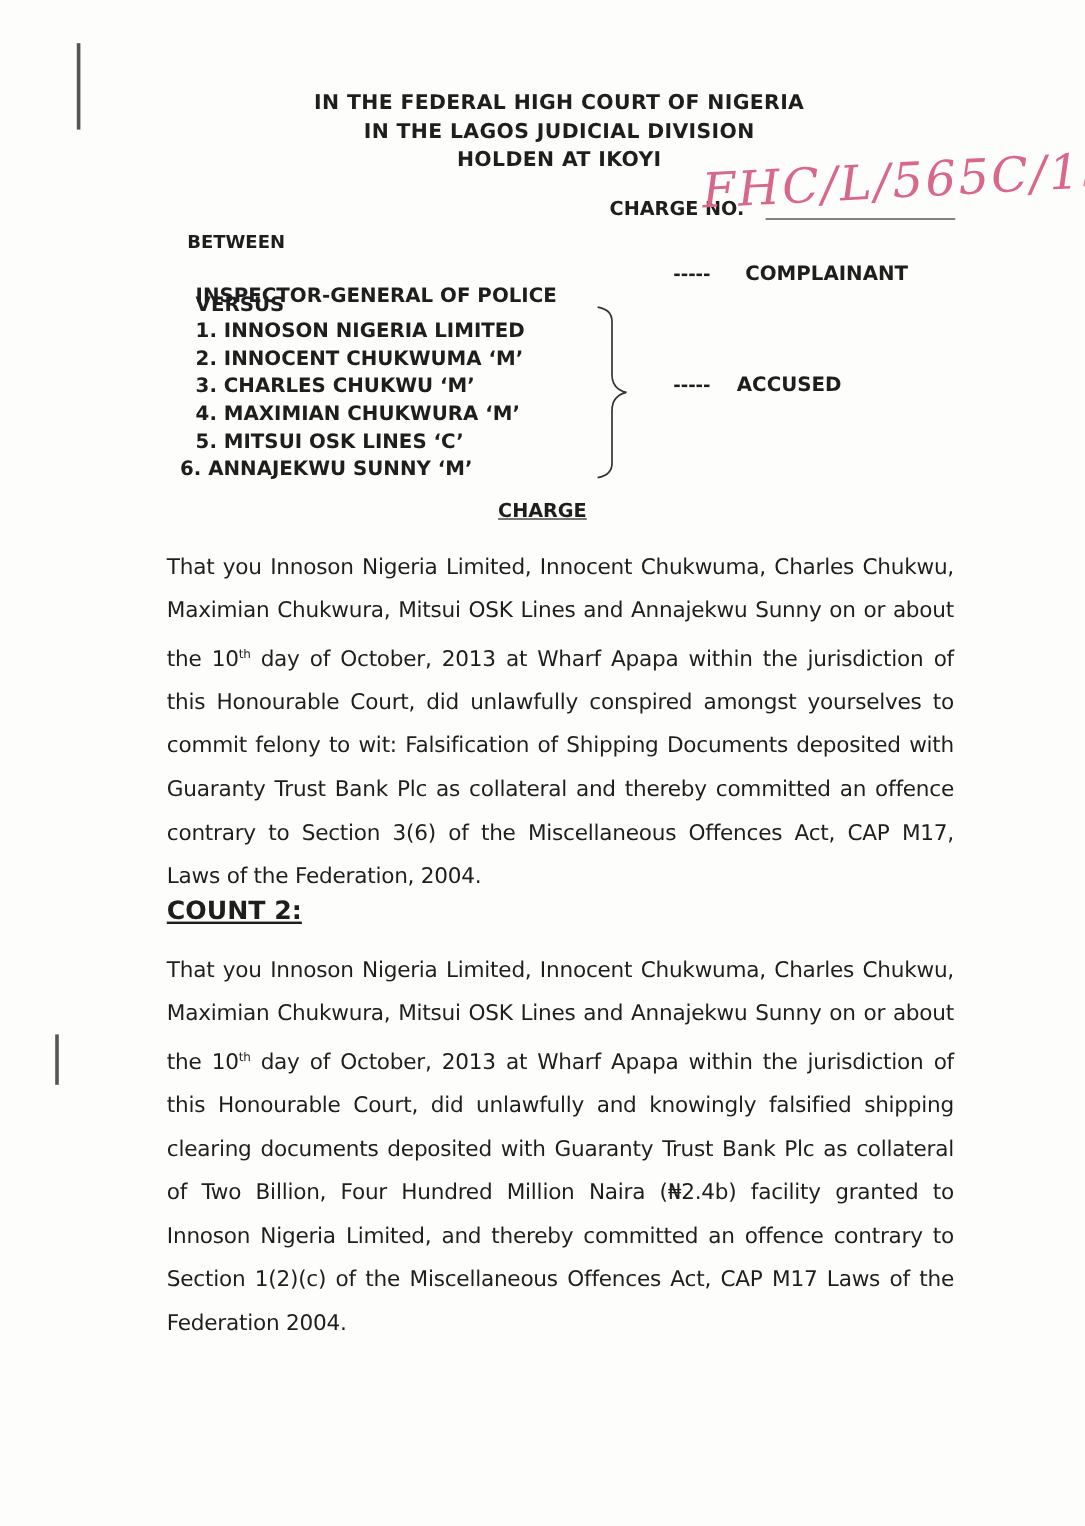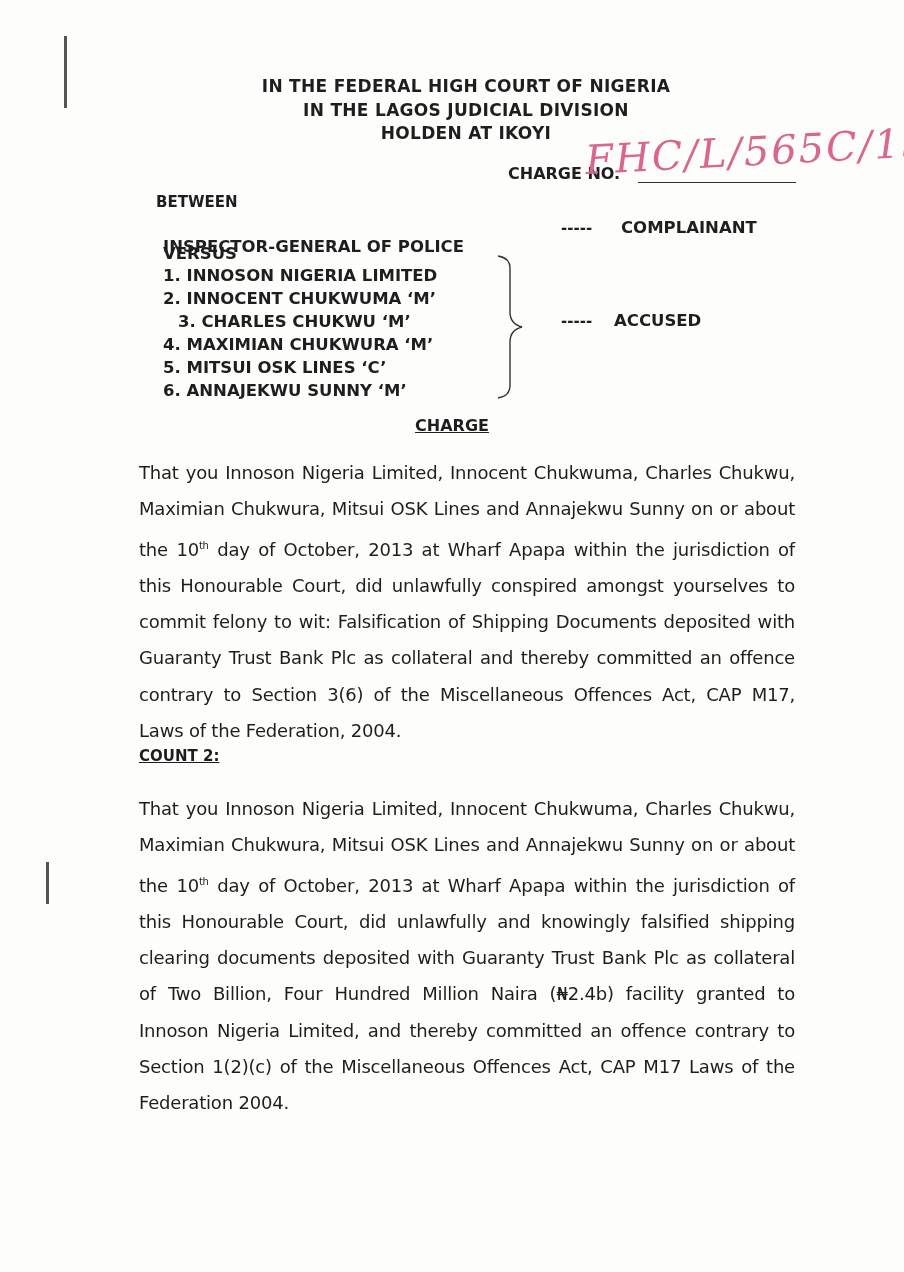--- a/index.html
+++ b/index.html
@@ -16,21 +16,21 @@
   .handwritten { position: absolute; left: 585px; top: 128px; font-family: "DejaVu Serif", serif; font-style: italic; color: #d9668c; font-size: 40px; letter-spacing: 2px; transform: rotate(-3deg); }
   .between { position: absolute; left: 156px; top: 193px; font-weight: bold; font-size: 15px; }
   .party { position: absolute; font-weight: bold; font-size: 16.5px; }
   .dash { position: absolute; font-weight: bold; font-size: 15px; }
   .role { position: absolute; font-weight: bold; font-size: 16.5px; }
   .brace { position: absolute; left: 496px; top: 254px; width: 30px; height: 146px; }
   .title { position: absolute; left: 0; width: 904px; text-align: center; top: 416px; font-weight: bold; font-size: 16px; text-decoration: underline; }
   .para { position: absolute; left: 139px; width: 656px; font-size: 18px; line-height: 36.3px; text-align: justify; font-family: "DejaVu Sans", sans-serif; letter-spacing: -0.2px; }
   .p1 { top: 455px; }
   .p2 { top: 791px; }
-  .count { position: absolute; left: 139px; top: 747px; font-weight: bold; font-size: 15px; text-decoration: underline; }
+  .count { position: absolute; left: 139px; top: 747px; font-weight: bold; font-size: 21px; text-decoration: underline; }
   sup { font-size: 10px; }
   .speck { position: absolute; background: #555; }
 </style>
 </head>
 <body>
 
 <div class="speck" style="left:64px;top:36px;width:3px;height:72px;"></div>
 <div class="speck" style="left:46px;top:862px;width:3px;height:42px;"></div>
 
 <div class="hdr h1">IN THE FEDERAL HIGH COURT OF NIGERIA</div>
@@ -42,24 +42,24 @@
 <div class="handwritten">FHC/L/565C/15</div>
 
 <div class="between">BETWEEN</div>
 <div class="party" style="left:163px;top:218px;margin-top:19px;">INSPECTOR-GENERAL OF POLICE</div>
 <div class="dash" style="left:561px;top:219px;">-----</div>
 <div class="role" style="left:621px;top:218px;">COMPLAINANT</div>
 <div class="party" style="left:163px;top:244px;">VERSUS</div>
 
 <div class="party" style="left:163px;top:266px;">1. INNOSON NIGERIA LIMITED</div>
 <div class="party" style="left:163px;top:289px;">2. INNOCENT CHUKWUMA ‘M’</div>
-<div class="party" style="left:178px;top:312px;">3. CHARLES CHUKWU ‘M’</div>
+<div class="party" style="left:163px;top:312px;">3. CHARLES CHUKWU ‘M’</div>
 <div class="party" style="left:163px;top:335px;">4. MAXIMIAN CHUKWURA ‘M’</div>
 <div class="party" style="left:163px;top:358px;text-align:right;">5. MITSUI OSK LINES ‘C’</div>
-<div class="party" style="left:163px;top:381px;text-align:right;">6. ANNAJEKWU SUNNY ‘M’</div>
+<div class="party" style="left:150px;top:381px;text-align:right;">6. ANNAJEKWU SUNNY ‘M’</div>
 
 <svg class="brace" viewBox="0 0 30 146">
   <path d="M2 2 Q14 4 14 14 L14 58 Q14 70 26 73 Q14 76 14 88 L14 132 Q14 142 2 144" fill="none" stroke="#333" stroke-width="1.4"></path>
 </svg>
 <div class="dash" style="left:561px;top:312px;">-----</div>
 <div class="role" style="left:614px;top:311px;">ACCUSED</div>
 
 <div class="title">CHARGE</div>
 
 <div class="para p1"><span>That you Innoson Nigeria Limited, Innocent Chukwuma, Charles Chukwu, Maximian Chukwura, Mitsui OSK Lines and Annajekwu Sunny on or about the 10</span><sup>th</sup><span> day of October, 2013 at Wharf Apapa within the jurisdiction of this Honourable Court, did unlawfully conspired amongst yourselves to commit felony to wit: Falsification of Shipping Documents deposited with Guaranty Trust Bank Plc as collateral and thereby committed an offence contrary to Section 3(6) of the Miscellaneous Offences Act, CAP M17, Laws of the Federation, 2004.</span></div>

